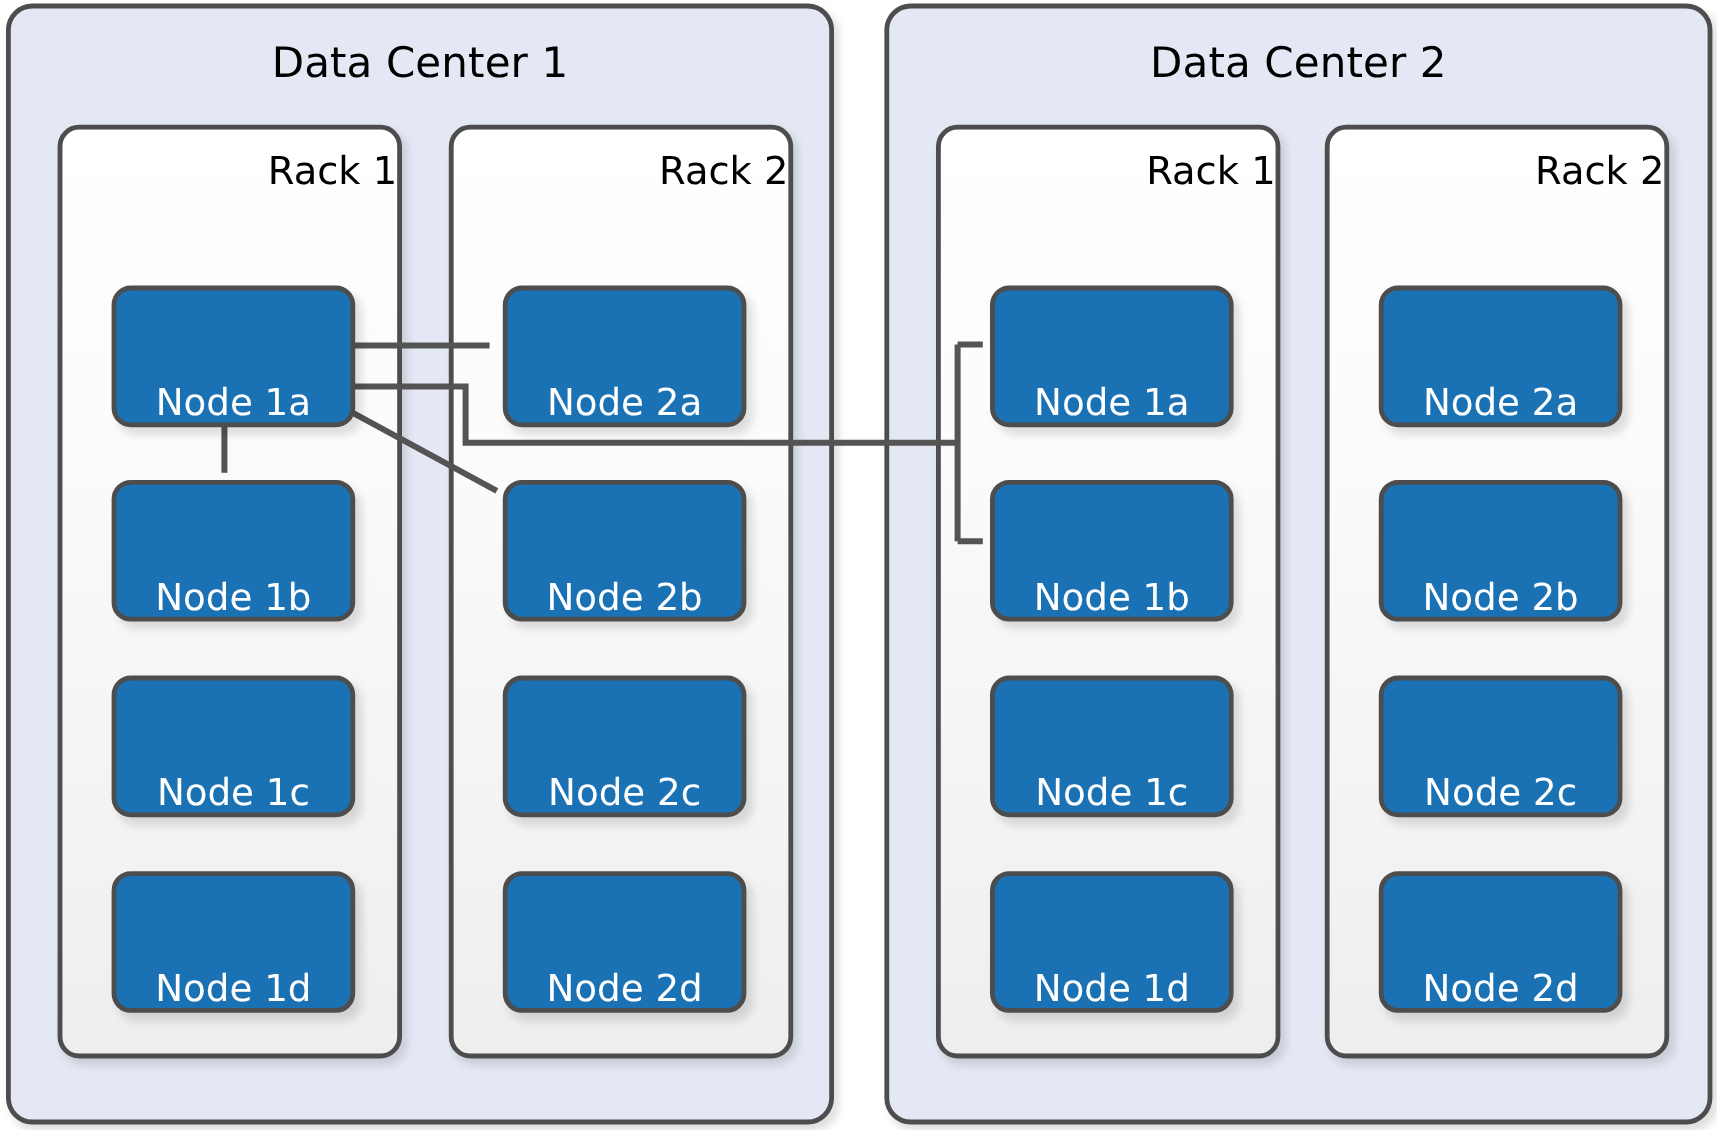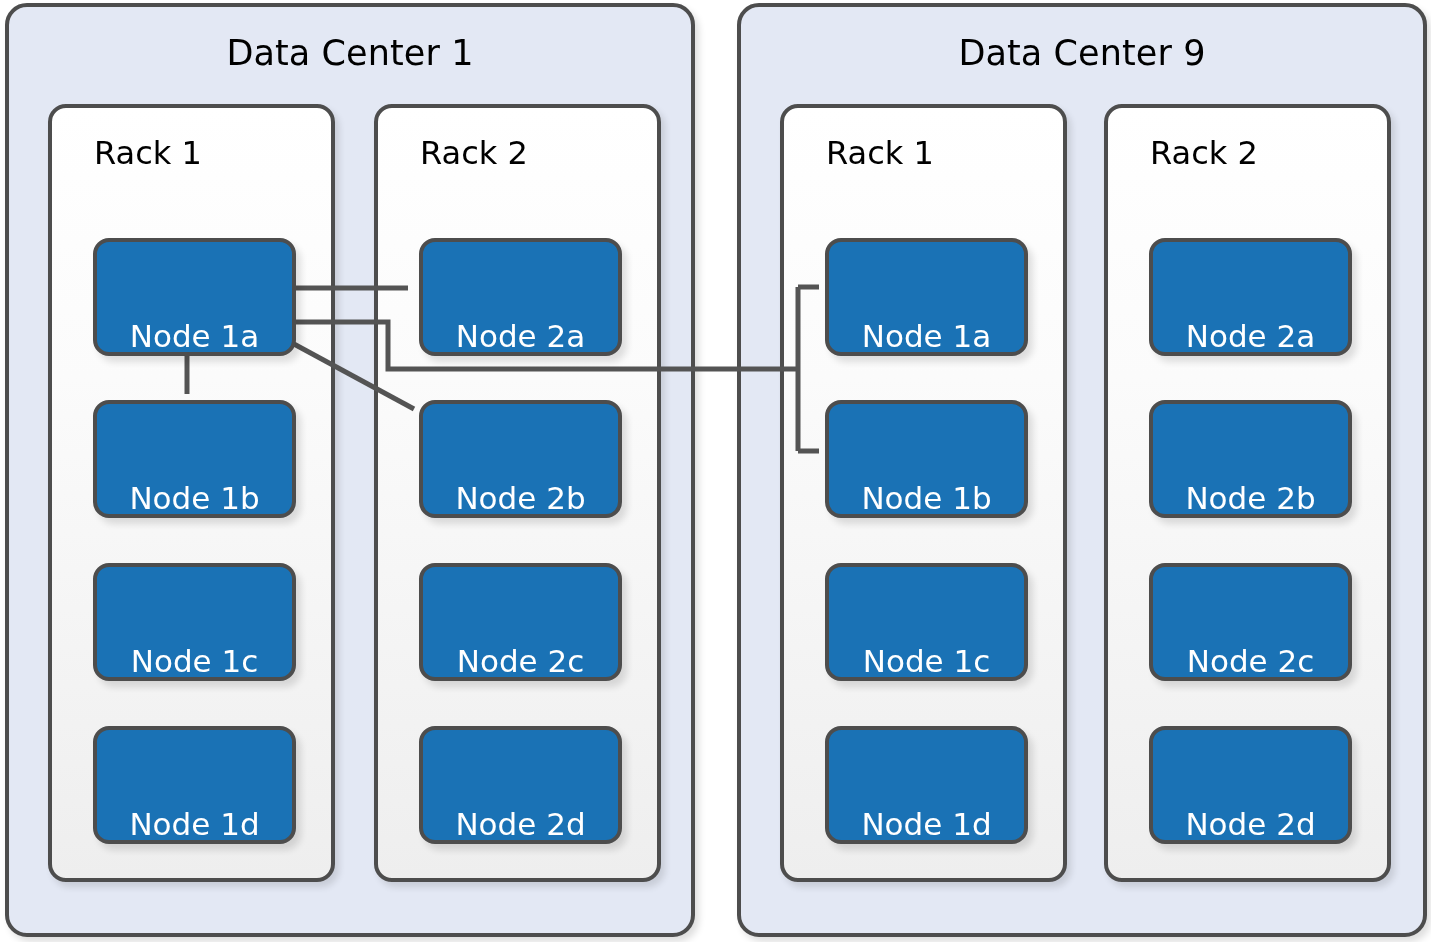--- a/index.html
+++ b/index.html
@@ -41,28 +41,27 @@
   .rack {
     position: absolute;
     background: linear-gradient(180deg, #ffffff 0%, #fbfbfb 35%, #f2f2f2 80%, #eeeeee 100%);
     border: 4px solid #4d4d4d;
     border-radius: 18px;
     box-sizing: border-box;
     box-shadow: 4px 5px 7px rgba(0,0,0,0.12);
   }
   .rack-title {
     position: absolute;
-    top: 26px;
+    top: 15px;
     left: 0;
     width: 100%;
-    text-align: left;
+    text-align: right;
     font-size: 32px;
     color: #000000;
     white-space: nowrap;
-    margin-left: 42px;
   }
 
   
   .node {
     position: absolute;
     width: 203px;
     height: 118px;
     background: #1a72b5;
     border: 4px solid #4d4d4d;
     border-radius: 16px;
@@ -133,21 +132,21 @@
       <div class="node" style="left:41px; top:455px;">
         <span class="node-label">Node 2c</span>
       </div>
       <div class="node" style="left:41px; top:618px;">
         <span class="node-label">Node 2d</span>
       </div>
     </div>
   </div>
 
   <div class="datacenter" style="left:737px; top:3px; width:690px; height:934px;">
-    <div class="dc-title">Data Center 9</div>
+    <div class="dc-title">Data Center 2</div>
 
     <div class="rack" style="left:39px; top:97px; width:287px; height:778px;">
       <div class="rack-title">Rack 1</div>
       <div class="node" style="left:41px; top:130px;">
         <span class="node-label">Node 1a</span>
       </div>
       <div class="node" style="left:41px; top:292px;">
         <span class="node-label">Node 1b</span>
       </div>
       <div class="node" style="left:41px; top:455px;">

